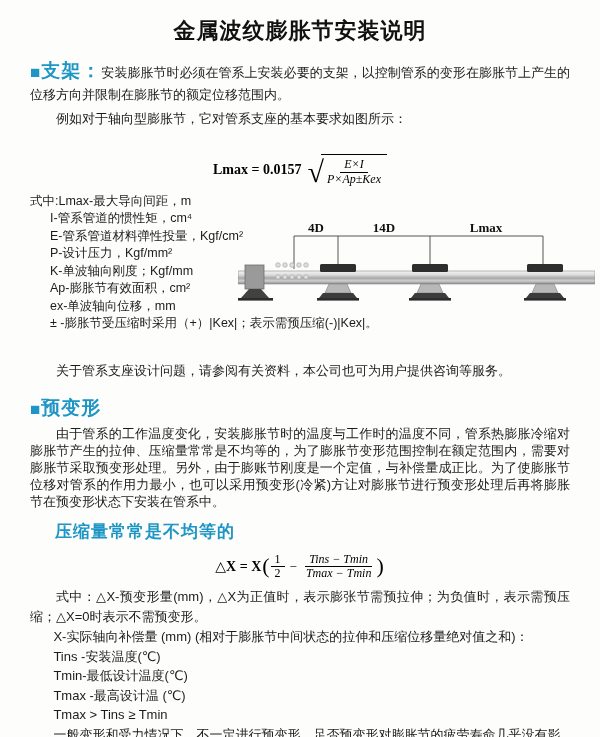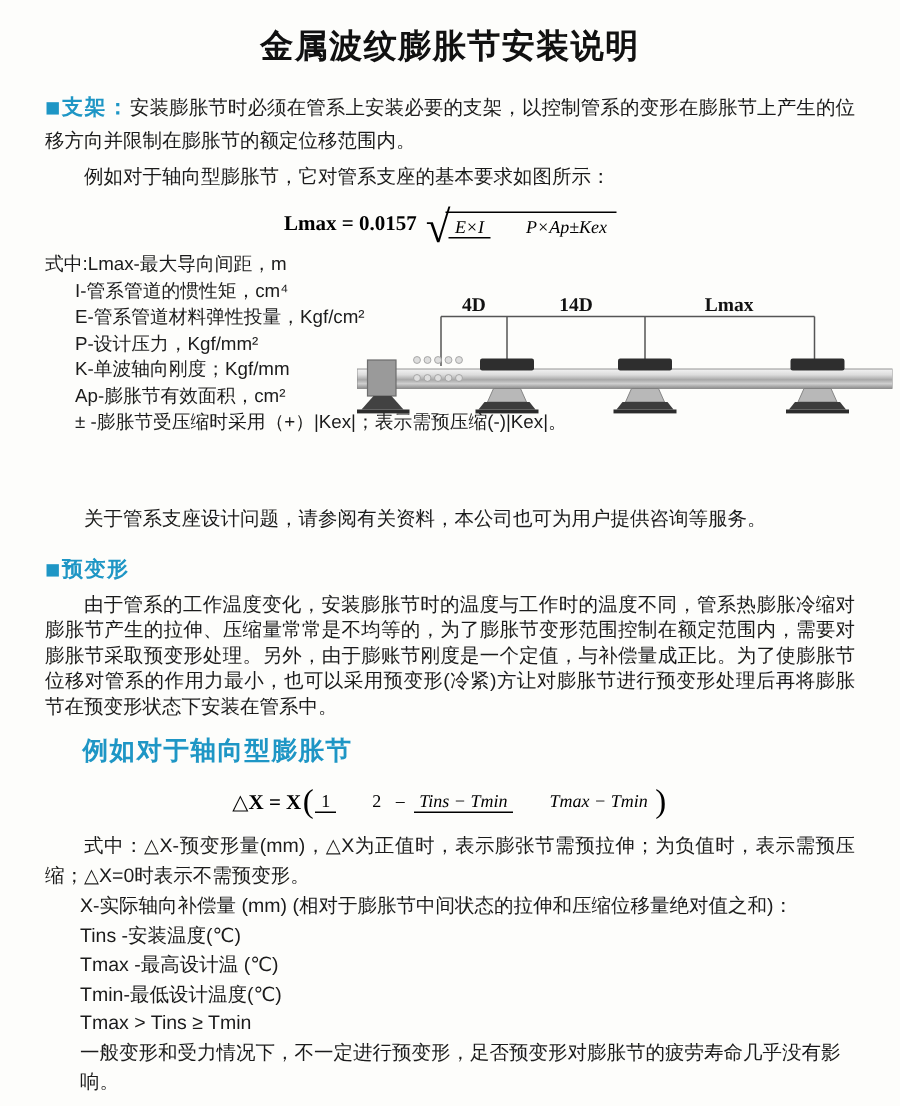--- a/index.html
+++ b/index.html
@@ -9,35 +9,35 @@
     font-family:"Liberation Sans","DejaVu Sans",sans-serif;
     font-size:13px;
   }
   .page{box-sizing:border-box;width:600px;height:626px;padding:12px 30px 0 30px;position:relative;}
   .title{
     text-align:center;font-size:22px;font-weight:bold;letter-spacing:1px;
     margin:4px 0 14px 0;color:#111;
   }
   .accent{color:#1e96c5;}
   .sec-marker{font-size:17px;vertical-align:-1px;margin-right:1px;}
-  .sec-inline-heading{font-size:14px;font-weight:bold;letter-spacing:1px;}
+  .sec-inline-heading{font-size:19px;font-weight:bold;letter-spacing:1px;}
   .para{line-height:22px;margin:0;text-align:justify;}
   .indent{ text-indent:2em; }
   .example{margin:2px 0 0 0;}
   
   .formula{
     display:flex;align-items:center;justify-content:center;
     font-family:"Liberation Serif","DejaVu Serif",serif;
     color:#000;
   }
-  .formula.f1{margin:9px 0 6px 0;align-items:center;}
+  .formula.f1{margin:24px 0 6px 0;align-items:center;}
   .f-bold{font-weight:bold;font-size:14px;}
   .radical{font-size:30px;font-weight:400;line-height:0.8;margin:0 -3px 0 6px;transform:translateY(2px);}
   .sqrt-body{border-top:1.2px solid #000;padding:1px 2px 0 2px;}
-  .frac{display:inline-flex;flex-direction:row;align-items:center;line-height:1.15;font-size:12px;gap:20px;}
+  .frac{display:inline-flex;flex-direction:column;align-items:center;line-height:1.15;font-size:12px;}
   .frac .num{border-bottom:1px solid #000;padding:0 4px;}
   .frac .den{padding:0 4px;}
   .it{font-style:italic;}
   .paren{font-size:22px;font-weight:400;margin:0 1px;transform:translateY(-1px);}
   .fgap{width:5px;}
   
   .defs-wrap{position:relative;min-height:150px;margin-top:4px;}
   .def-line{line-height:17.5px;font-size:12.5px;}
   .def-line.lv1{margin-left:20px;}
   .pipe-svg{position:absolute;left:208px;top:26px;}
@@ -72,20 +72,21 @@
     </span>
   </div>
 
   <div class="defs-wrap">
     <div class="def-line">式中:Lmax-最大导向间距，m</div>
     <div class="def-line lv1">I-管系管道的惯性矩，cm⁴</div>
     <div class="def-line lv1">E-管系管道材料弹性投量，Kgf/cm²</div>
     <div class="def-line lv1">P-设计压力，Kgf/mm²</div>
     <div class="def-line lv1">K-单波轴向刚度；Kgf/mm</div>
     <div class="def-line lv1">Ap-膨胀节有效面积，cm²</div>
+    <div class="def-line lv1">ex-单波轴向位移，mm</div>
     <div class="def-line lv1">± -膨胀节受压缩时采用（+）|Kex|；表示需预压缩(-)|Kex|。</div>
 
     <svg class="pipe-svg" width="357" height="96" viewBox="0 0 357 96">
       <defs>
         <linearGradient id="pipeG" x1="0" y1="0" x2="0" y2="1">
           <stop offset="0" stop-color="#f3f3f3"></stop>
           <stop offset="0.3" stop-color="#dcdcdc"></stop>
           <stop offset="0.55" stop-color="#a8a8a8"></stop>
           <stop offset="0.75" stop-color="#cfcfcf"></stop>
           <stop offset="1" stop-color="#8d8d8d"></stop>
@@ -146,21 +147,21 @@
       </g>
     </svg>
   </div>
 
   <p class="para indent consult">关于管系支座设计问题，请参阅有关资料，本公司也可为用户提供咨询等服务。</p>
 
   <div class="sec-heading-block"><span class="accent sec-marker">■</span><span class="accent sec-inline-heading">预变形</span></div>
 
   <p class="body-para indent">由于管系的工作温度变化，安装膨胀节时的温度与工作时的温度不同，管系热膨胀冷缩对膨胀节产生的拉伸、压缩量常常是不均等的，为了膨胀节变形范围控制在额定范围内，需要对膨胀节采取预变形处理。另外，由于膨账节刚度是一个定值，与补偿量成正比。为了使膨胀节位移对管系的作用力最小，也可以采用预变形(冷紧)方让对膨胀节进行预变形处理后再将膨胀节在预变形状态下安装在管系中。</p>
 
-  <div class="sub-heading ax accent">例如对于轴向型膨胀节</div>
+  <div class="sub-heading ax accent">压缩量常常是不均等的</div>
 
   <div class="formula f2">
     <span class="f-bold">△X = X</span>
     <span class="paren">(</span>
     <span class="frac">
       <span class="num">1</span>
       <span class="den">2</span>
     </span>
     <span class="fgap"></span>
     <span>−</span>
@@ -168,18 +169,18 @@
     <span class="frac it">
       <span class="num">Tins − Tmin</span>
       <span class="den">Tmax − Tmin</span>
     </span>
     <span class="paren">)</span>
   </div>
 
   <p class="where-para indent">式中：△X-预变形量(mm)，△X为正值时，表示膨张节需预拉伸；为负值时，表示需预压缩；△X=0时表示不需预变形。</p>
   <div class="wline">X-实际轴向补偿量 (mm) (相对于膨胀节中间状态的拉伸和压缩位移量绝对值之和)：</div>
   <div class="wline">Tins -安装温度(℃)</div>
+  <div class="wline">Tmin-最低设计温度(℃)</div>
   <div class="wline">Tmax -最高设计温 (℃)</div>
-  <div class="wline">Tmin-最低设计温度(℃)</div>
   <div class="wline">Tmax &gt; Tins ≥ Tmin</div>
   <div class="wline">一般变形和受力情况下，不一定进行预变形，足否预变形对膨胀节的疲劳寿命几乎没有影响。</div>
 
 </div>
 
 </body></html>

